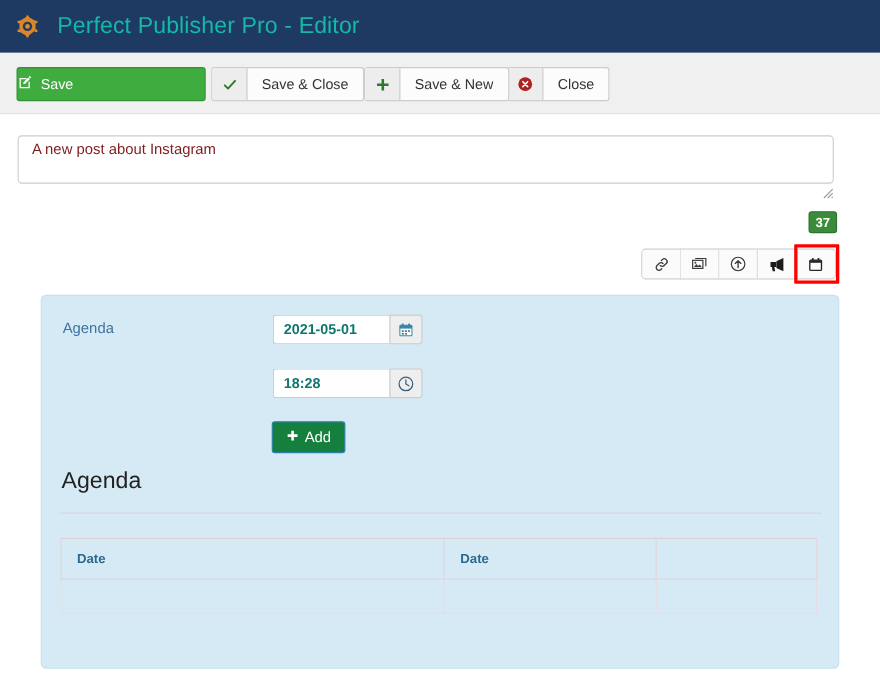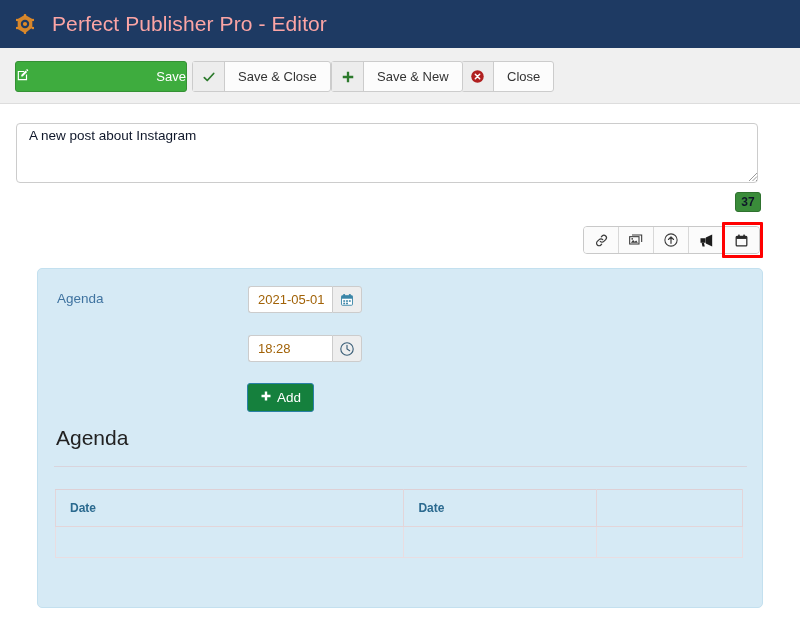--- a/index.html
+++ b/index.html
@@ -14,40 +14,40 @@
   
   .titlebar {
     position: absolute; left: 0; top: 0;
     width: 800px; height: 48px;
     background: #1e3a63;
     display: flex; align-items: center;
   }
   .titlebar .cog { margin-left: 14px; width: 22px; height: 22px; display: block; }
   .titlebar .apptitle {
     margin-left: 16px;
-    color: #fca5a5;
+    color: #14b8a6;
     font-size: 21px;
     letter-spacing: 0.1px;
   }
 
   
   .toolbar {
     position: absolute; left: 0; top: 48px;
     width: 800px; height: 56px;
     background: #f0f0f0;
     border-bottom: 1px solid #dddddd;
   }
   .btn-save {
     position: absolute; left: 15px; top: 13px;
     width: 172px; height: 31px;
     background: #3eac3e;
     border: 1px solid #359135;
     border-radius: 3px;
     color: #fff; font-size: 13px;
-    display: flex; align-items: center; justify-content: space-between;
+    display: flex; align-items: center; justify-content: flex-start;
     gap: 7px; cursor: pointer;
   }
   .grp {
     position: absolute; top: 13px; height: 31px;
     background: #fcfcfc;
     border: 1px solid #cccccc;
     border-radius: 3px;
     display: flex; align-items: stretch;
     cursor: pointer;
   }
@@ -65,45 +65,45 @@
   }
   #grp-saveclose { left: 192px; }
   #grp-savenew   { left: 331px; }
   #grp-close     { left: 461px; }
 
   
   .editor-wrap { position: absolute; left: 0; top: 104px; width: 800px; height: 516px; background: #fff; }
 
   .post-textarea {
     position: absolute; left: 16px; top: 19px;
-    width: 742px; height: 60px;
+    width: 742px; height: 44px;
     border: 1px solid #cccccc;
     border-radius: 4px;
     background: #ffffff;
-    color: #0f172a;
+    color: #7f1d1d;
     font-family: "Liberation Sans", sans-serif;
     font-size: 13.5px;
     padding: 4px 12px;
     resize: none;
     outline: none;
     overflow: hidden;
   }
   .resize-grip {
     position: absolute; left: 745px; top: 64px;
     width: 13px; height: 13px;
     pointer-events: none;
   }
 
   .char-badge {
     position: absolute; left: 735px; top: 88px;
     min-width: 26px; height: 20px;
     background: #3a8c3a;
     border: 1px solid #2f722f;
     border-radius: 3px;
-    color: #0f172a; font-size: 12px; font-weight: bold;
+    color: #ffffff; font-size: 12px; font-weight: bold;
     display: flex; align-items: center; justify-content: center;
     padding: 0 4px;
   }
 
   
   .icon-group {
     position: absolute; left: 583px; top: 122px;
     height: 28px;
     background: #fbfbfb;
     border: 1px solid #c9c9c9;
@@ -134,28 +134,29 @@
     background: #d6eaf5;
     border: 1px solid #c3e0ef;
     border-radius: 5px;
   }
   .agenda-label {
     position: absolute; left: 19px; top: 22px;
     color: #3f73a0; font-size: 13.5px;
   }
   .input-group { position: absolute; display: flex; align-items: stretch; height: 27px; }
   .input-group .fld {
-    width: 84px;
+    width: 106px;
     background: #ffffff;
     border: 1px solid #cccccc;
     border-right: none;
     border-radius: 3px 0 0 3px;
-    font-size: 13px; color: #a16207;
+    font-size: 13px; color: #0f766e;
     display: flex; align-items: center;
     padding-left: 9px;
+    font-weight: bold;
   }
   .input-group .addon {
     width: 30px;
     background: #eeeeee;
     border: 1px solid #cccccc;
     border-radius: 0 3px 3px 0;
     display: flex; align-items: center; justify-content: center;
     cursor: pointer;
   }
   #date-group { left: 210px; top: 17px; }

